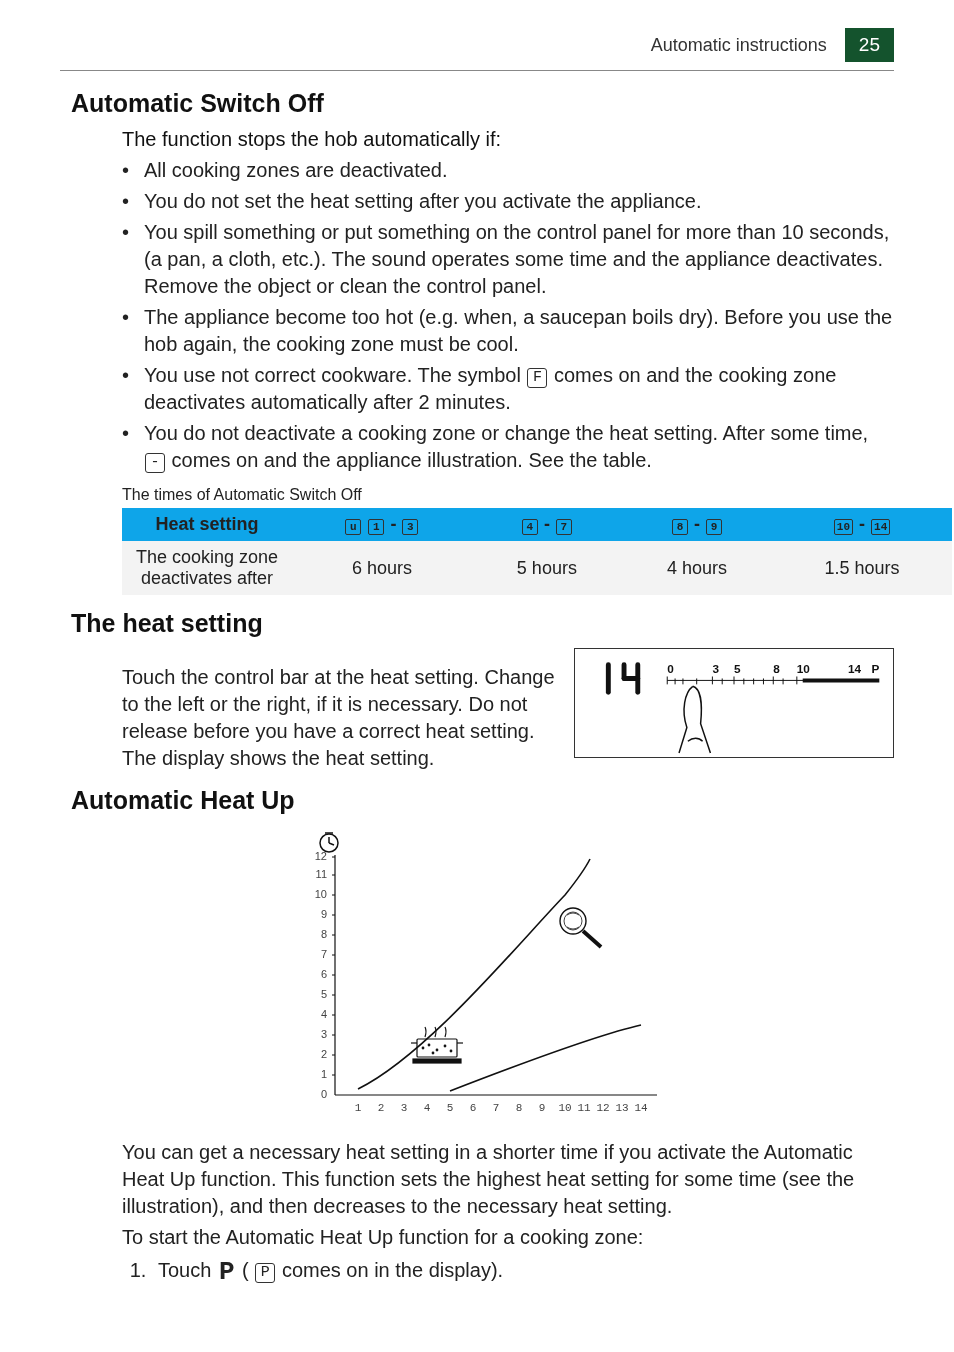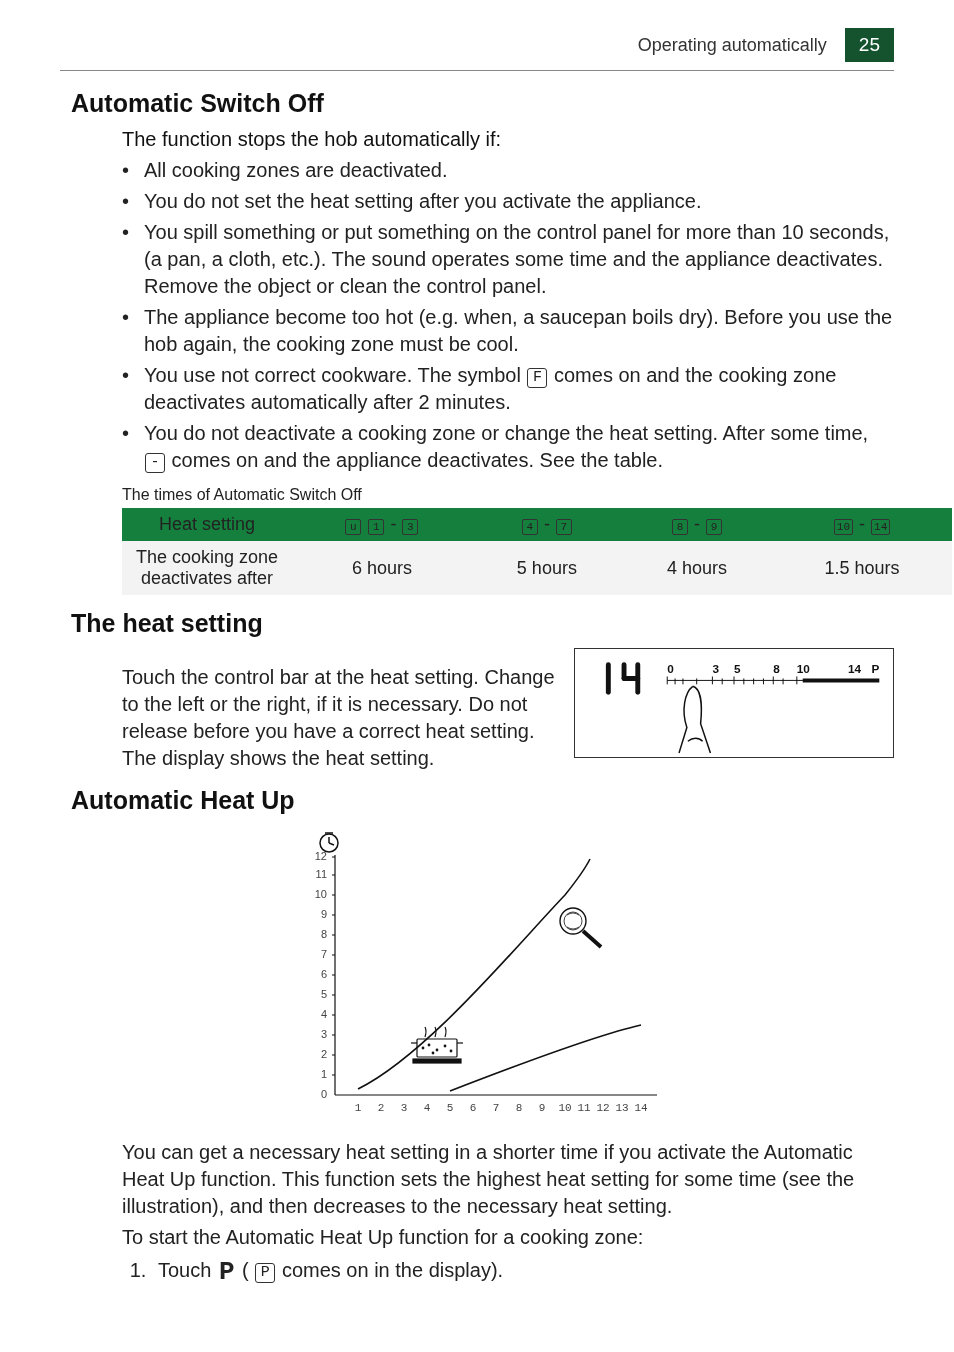--- a/index.html
+++ b/index.html
@@ -100,21 +100,22 @@
     border-collapse: collapse;
     width: 830px;
   }
   table.switch-off td, table.switch-off th {
     font-size: 18px;
     font-weight: 300;
     text-align: center;
     padding: 6px 8px;
   }
   table.switch-off tr:first-child td {
-    background: #15803d;
+    background: #0ea5e9;
+    font-weight: bold;
   }
   table.switch-off tr:nth-child(2) td {
     background: #f3f3f3;
   }
   table.switch-off td.label {
     text-align: center;
     width: 170px;
   }
 
   .heat-row {
@@ -168,38 +169,38 @@
     font-size: 26px;
     font-weight: bold;
     vertical-align: -2px;
     margin: 0 2px;
   }
 </style>
 </head>
 <body>
 
 <div class="header">
-  <span class="header-title">Operating automatically</span>
+  <span class="header-title">Automatic instructions</span>
   <span class="page-number-box">25</span>
 </div>
 
 <div class="content">
 
   <h2>Automatic Switch Off</h2>
   <p class="intro">The function stops the hob automatically if:</p>
   <ul class="bullets">
     <li>All cooking zones are deactivated.</li>
     <li>You do not set the heat setting after you activate the appliance.</li>
     <li>You spill something or put something on the control panel for more than 10 seconds, (a pan, a cloth, etc.). The sound operates some time and the appliance deactivates. Remove the object or clean the control panel.</li>
     <li>The appliance become too hot (e.g. when, a saucepan boils dry). Before you use the hob again, the cooking zone must be cool.</li>
     <li>
       <span>You use not correct cookware. The symbol </span><span class="seg">F</span><span> comes on and the cooking zone deactivates automatically after 2 minutes.</span>
     </li>
     <li>
-      <span>You do not deactivate a cooking zone or change the heat setting. After some time, </span><span class="seg">-</span><span> comes on and the appliance deactivates. See the table.</span>
+      <span>You do not deactivate a cooking zone or change the heat setting. After some time, </span><span class="seg">-</span><span> comes on and the appliance illustration. See the table.</span>
     </li>
   </ul>
 
   <p class="table-caption">The times of Automatic Switch Off</p>
 
   <table class="switch-off">
     <tbody>
         <tr>
       <td class="label">Heat setting</td>
       <td>

